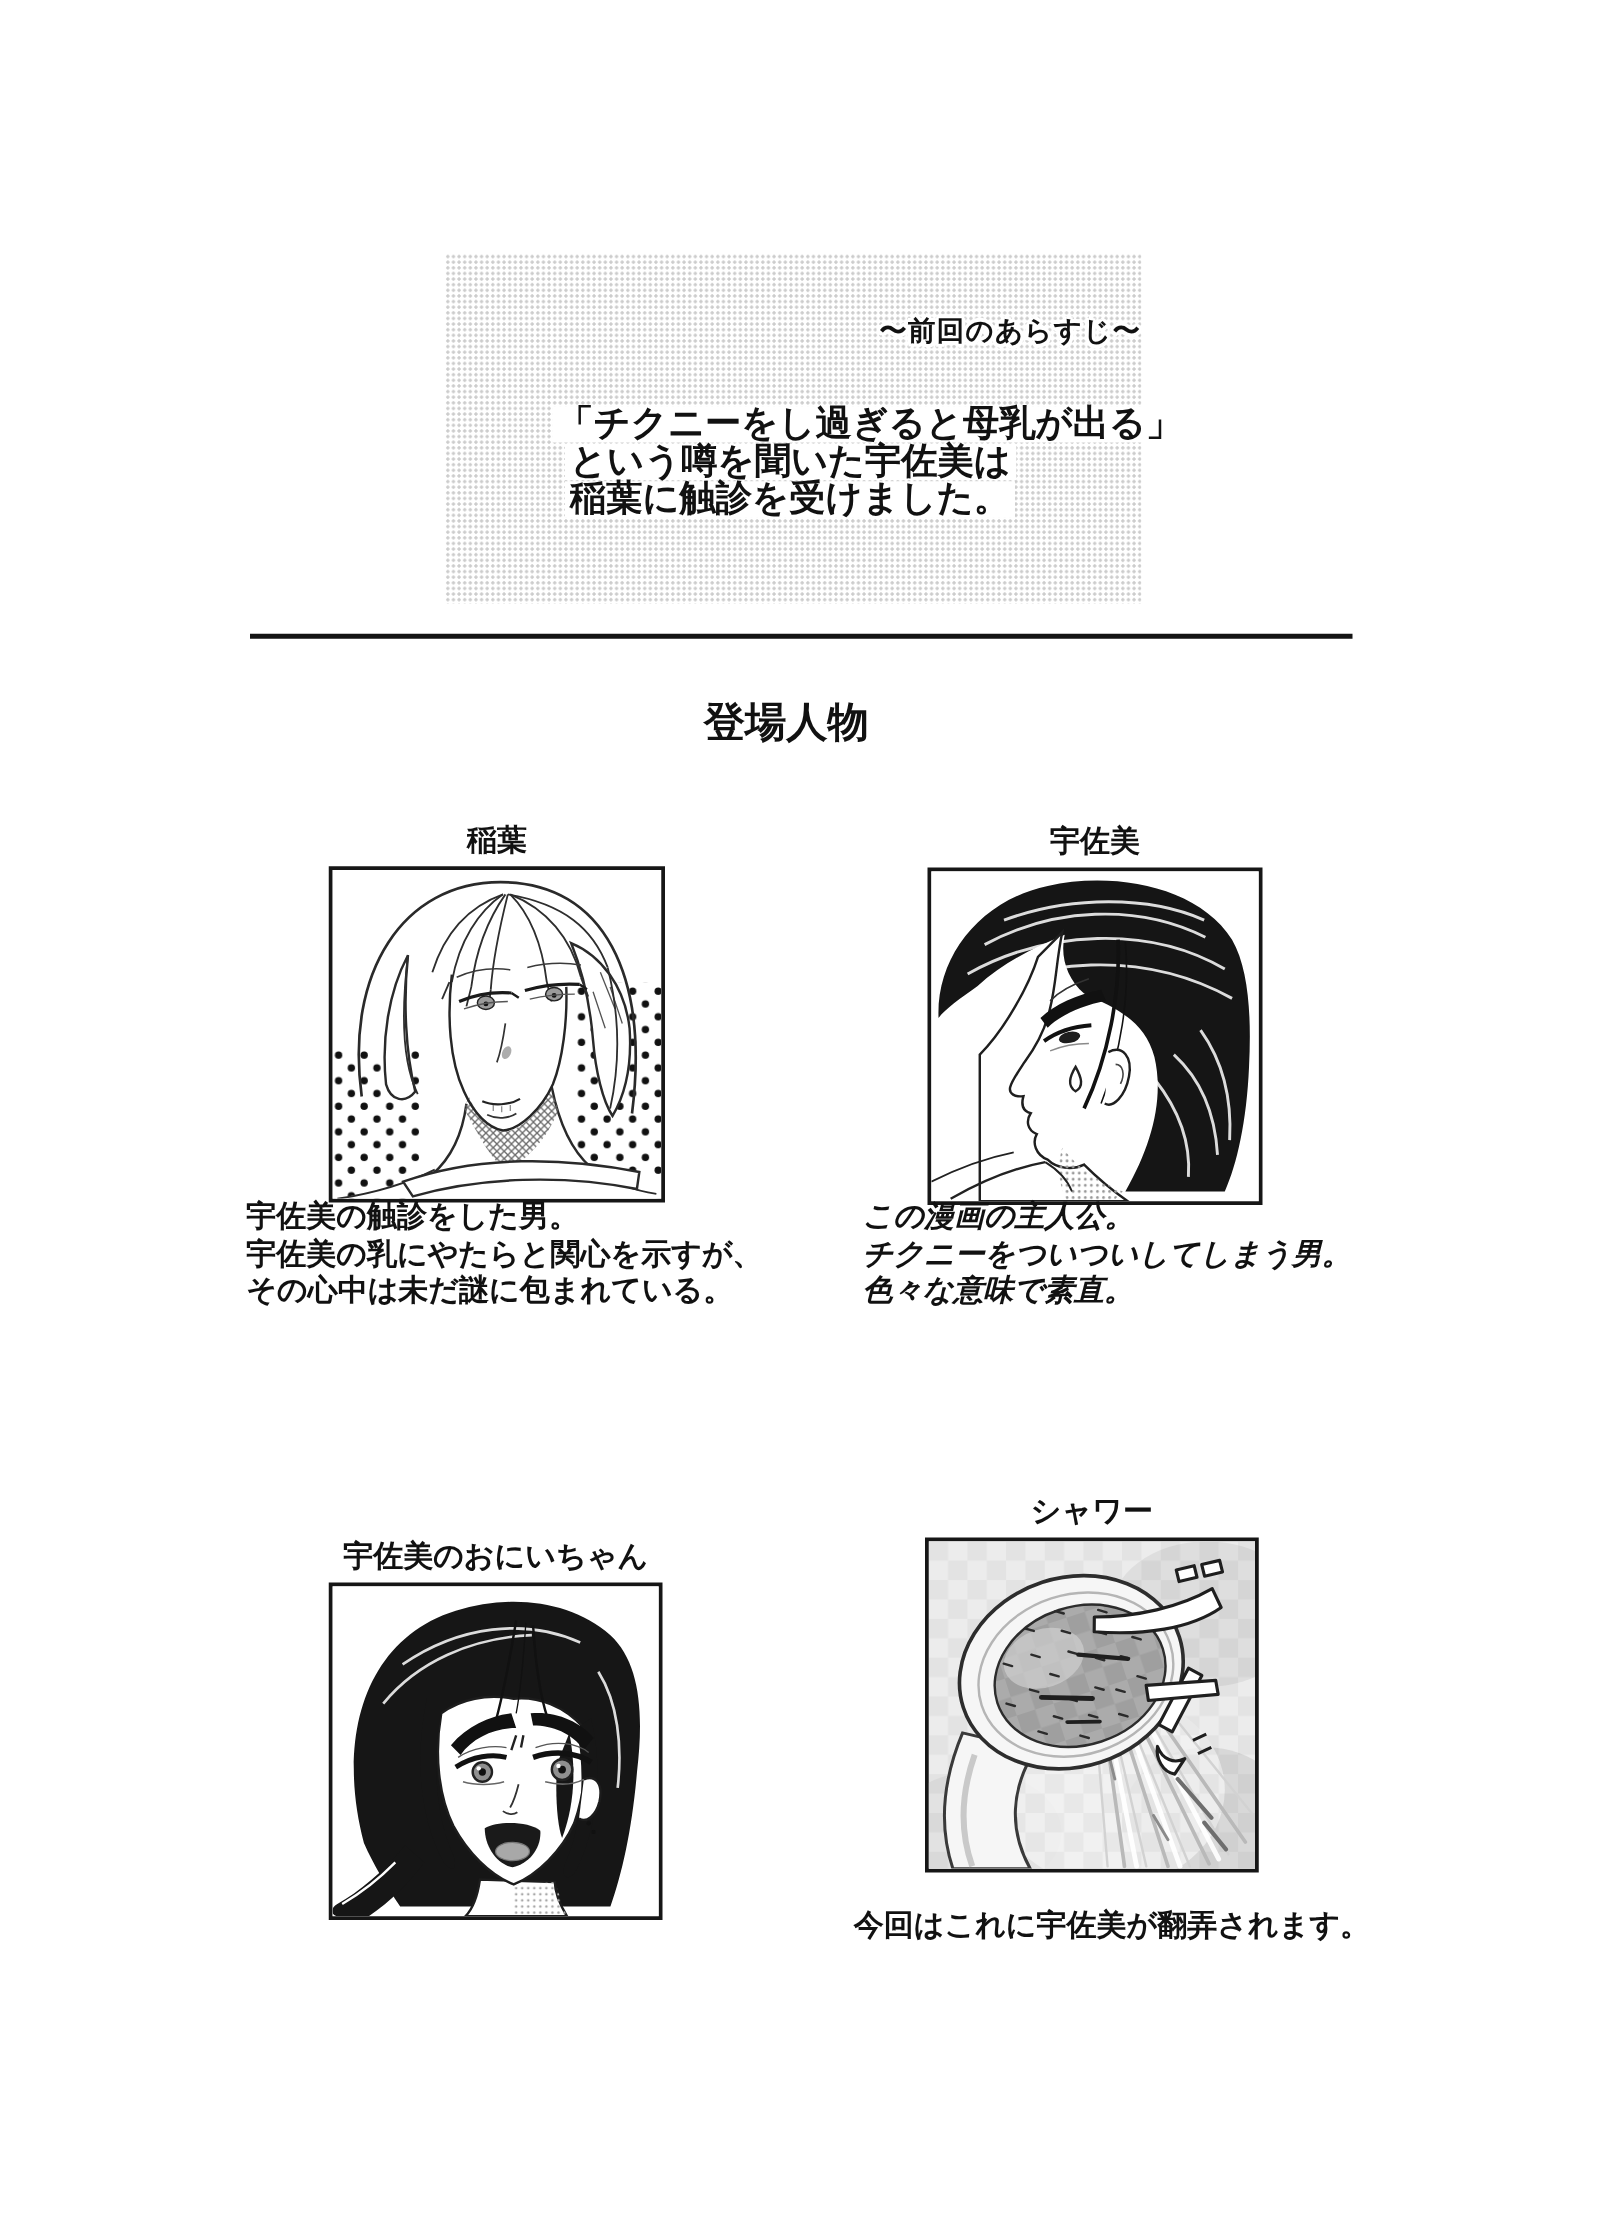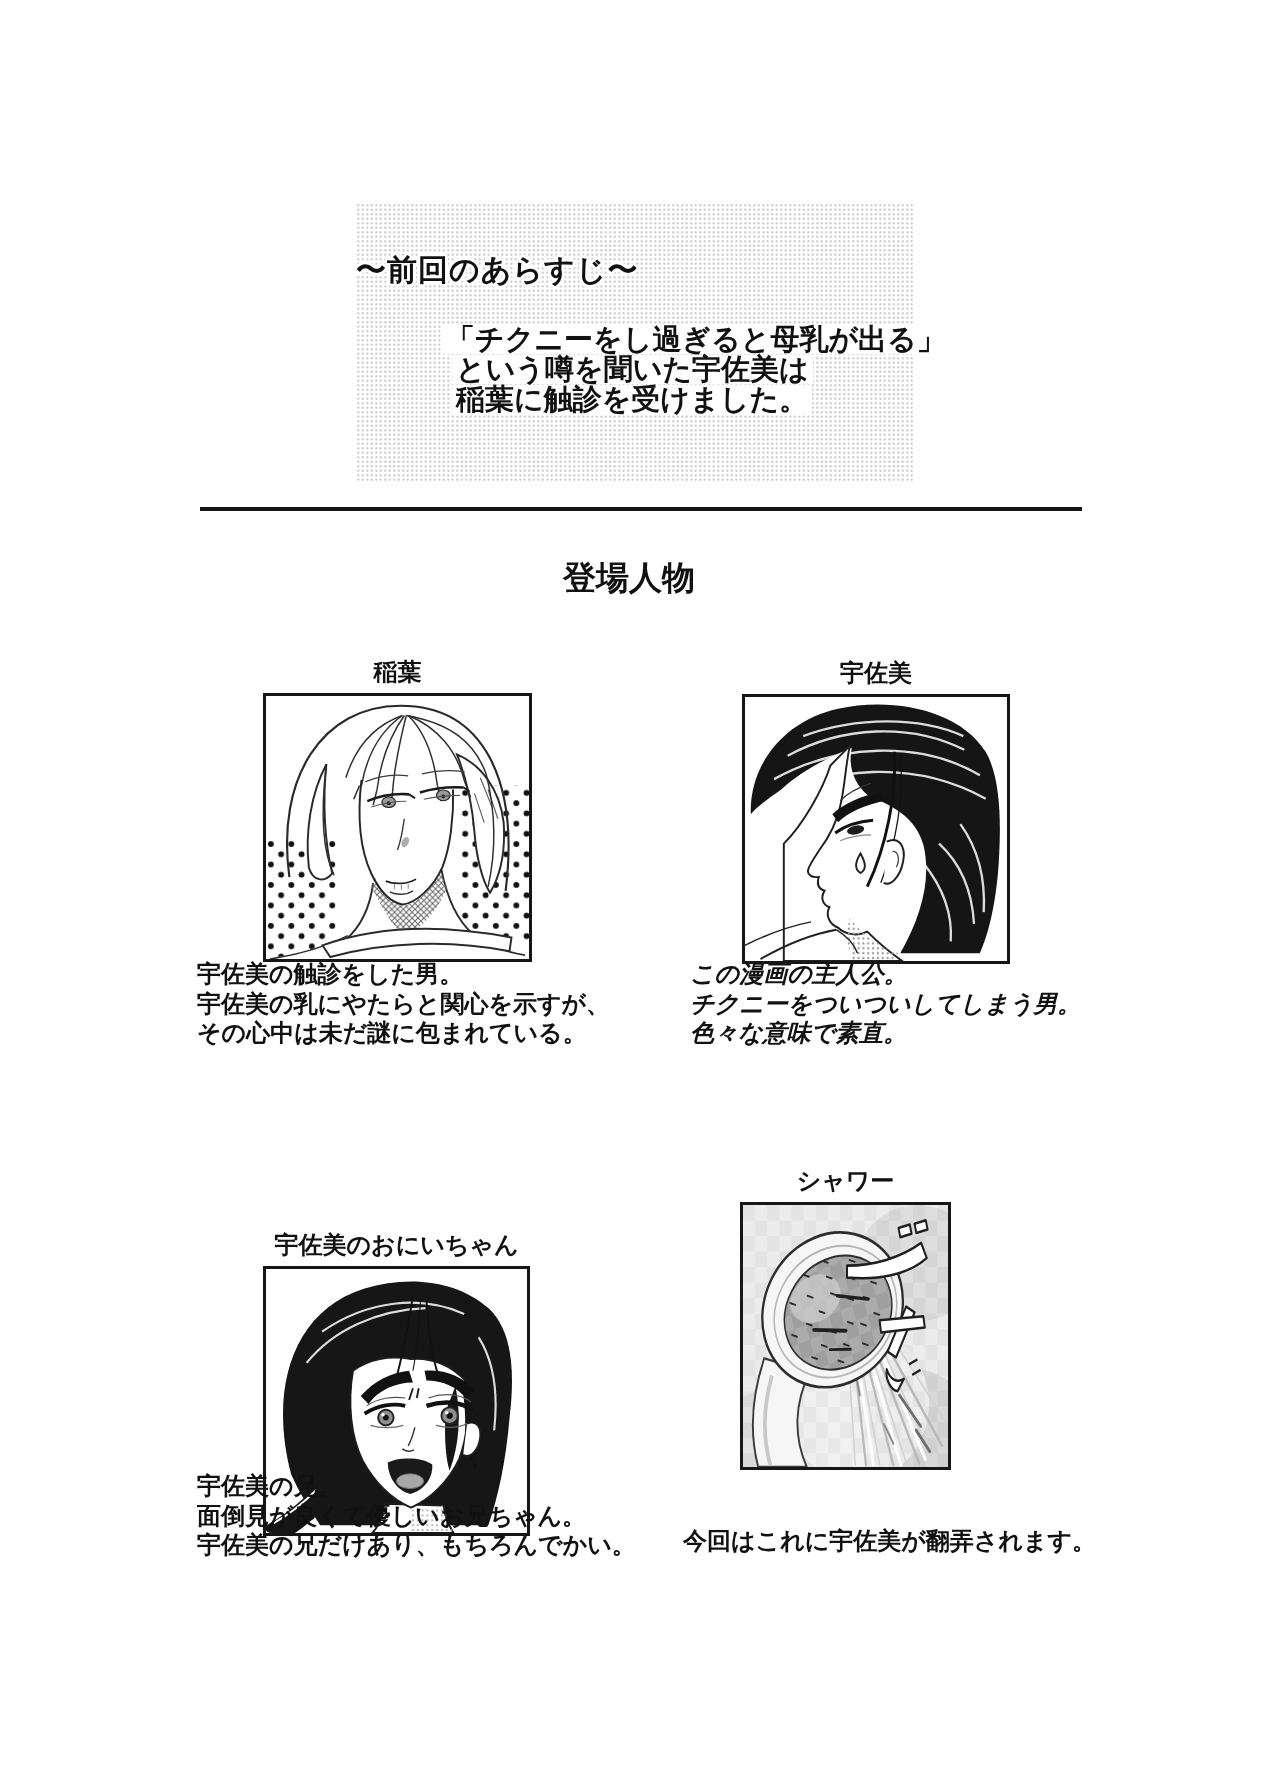--- a/index.html
+++ b/index.html
@@ -2,40 +2,40 @@
 <html><head>
 <meta charset="utf-8">
 <style>
   html,body{margin:0;padding:0;background:#fff;}
   .page{position:relative;width:1280px;height:1780px;background:#fff;overflow:hidden;
         font-family:"Liberation Sans","DejaVu Sans",sans-serif;font-weight:bold;color:#111;}
   
   .summary-box{position:absolute;left:356px;top:203px;width:557px;height:280px;
         background-image:radial-gradient(circle,#cccccc 1.15px,transparent 1.3px);
         background-size:4.5px 4.5px;}
-  .summary-title{position:absolute;left:0;top:47px;width:100%;margin:0;text-align:left;
-        font-size:30px;letter-spacing:1px;color:#111;
+  .summary-title{position:absolute;left:0;top:47px;width:100%;margin:0;text-align:right;
+        font-size:22px;letter-spacing:1px;color:#111;
         text-shadow:-2px -2px 0 #fff,2px -2px 0 #fff,-2px 2px 0 #fff,2px 2px 0 #fff,
                     -3px 0 0 #fff,3px 0 0 #fff,0 -3px 0 #fff,0 3px 0 #fff;}
   .summary-lines{position:absolute;left:96px;top:122px;font-size:29px;line-height:25px;}
   .s-line{display:table;background:#fff;padding:2px 4px;margin-bottom:1px;white-space:nowrap;}
   .s-line.first{margin-left:-10px;}
   
   .divider{position:absolute;left:200px;top:507px;width:882px;height:4px;background:#141414;border:none;margin:0;}
   .cast-heading{position:absolute;left:-11px;top:556px;width:1280px;margin:0;text-align:center;font-size:33px;}
   
   .char{position:absolute;margin:10px;}
   .char .label{position:absolute;top:-37px;left:50%;transform:translateX(-50%);
         white-space:nowrap;font-size:24px;text-align:center;}
   .panel{width:100%;height:100%;border:3px solid #161616;box-sizing:border-box;background:#fff;overflow:hidden;}
   .panel svg{display:block;width:100%;height:100%;}
   .char-inaba{left:253px;top:683px;width:269px;height:269px;}
   .char-usami{left:732px;top:684px;width:268px;height:270px;}
   .char-brother{left:253px;top:1256px;width:267px;height:270px;text-decoration:underline;}
-  .char-shower{left:730px;top:1192px;width:211px;height:268px;border-radius:16px;}
+  .char-shower{left:730px;top:1220px;width:267px;height:268px;border-radius:16px;}
   
   .desc{position:absolute;font-size:24px;line-height:29.5px;white-space:nowrap;}
   .desc-inaba{left:197px;top:959px;}
   .desc-usami{left:690px;top:959px;font-style:italic;}
   .desc-brother{left:197px;top:1471px;}
   .desc-shower{left:683px;top:1526px;text-align:center;}
 </style>
 </head>
 <body>
 
@@ -288,22 +288,17 @@
   <div class="desc desc-inaba">
     <div>宇佐美の触診をした男。</div>
     <div>宇佐美の乳にやたらと関心を示すが、</div>
     <div>その心中は未だ謎に包まれている。</div>
   </div>
   <div class="desc desc-usami">
     <div>この漫画の主人公。</div>
     <div>チクニーをついついしてしまう男。</div>
     <div>色々な意味で素直。</div>
   </div>
-  <div class="desc desc-brother">
-    <div>宇佐美の兄。</div>
-    <div>面倒見が良くて優しいお兄ちゃん。</div>
-    <div>宇佐美の兄だけあり、もちろんでかい。</div>
-  </div>
   <div class="desc desc-shower">
     <div>今回はこれに宇佐美が翻弄されます。</div>
   </div>
 
 </div>
 
 </body></html>

